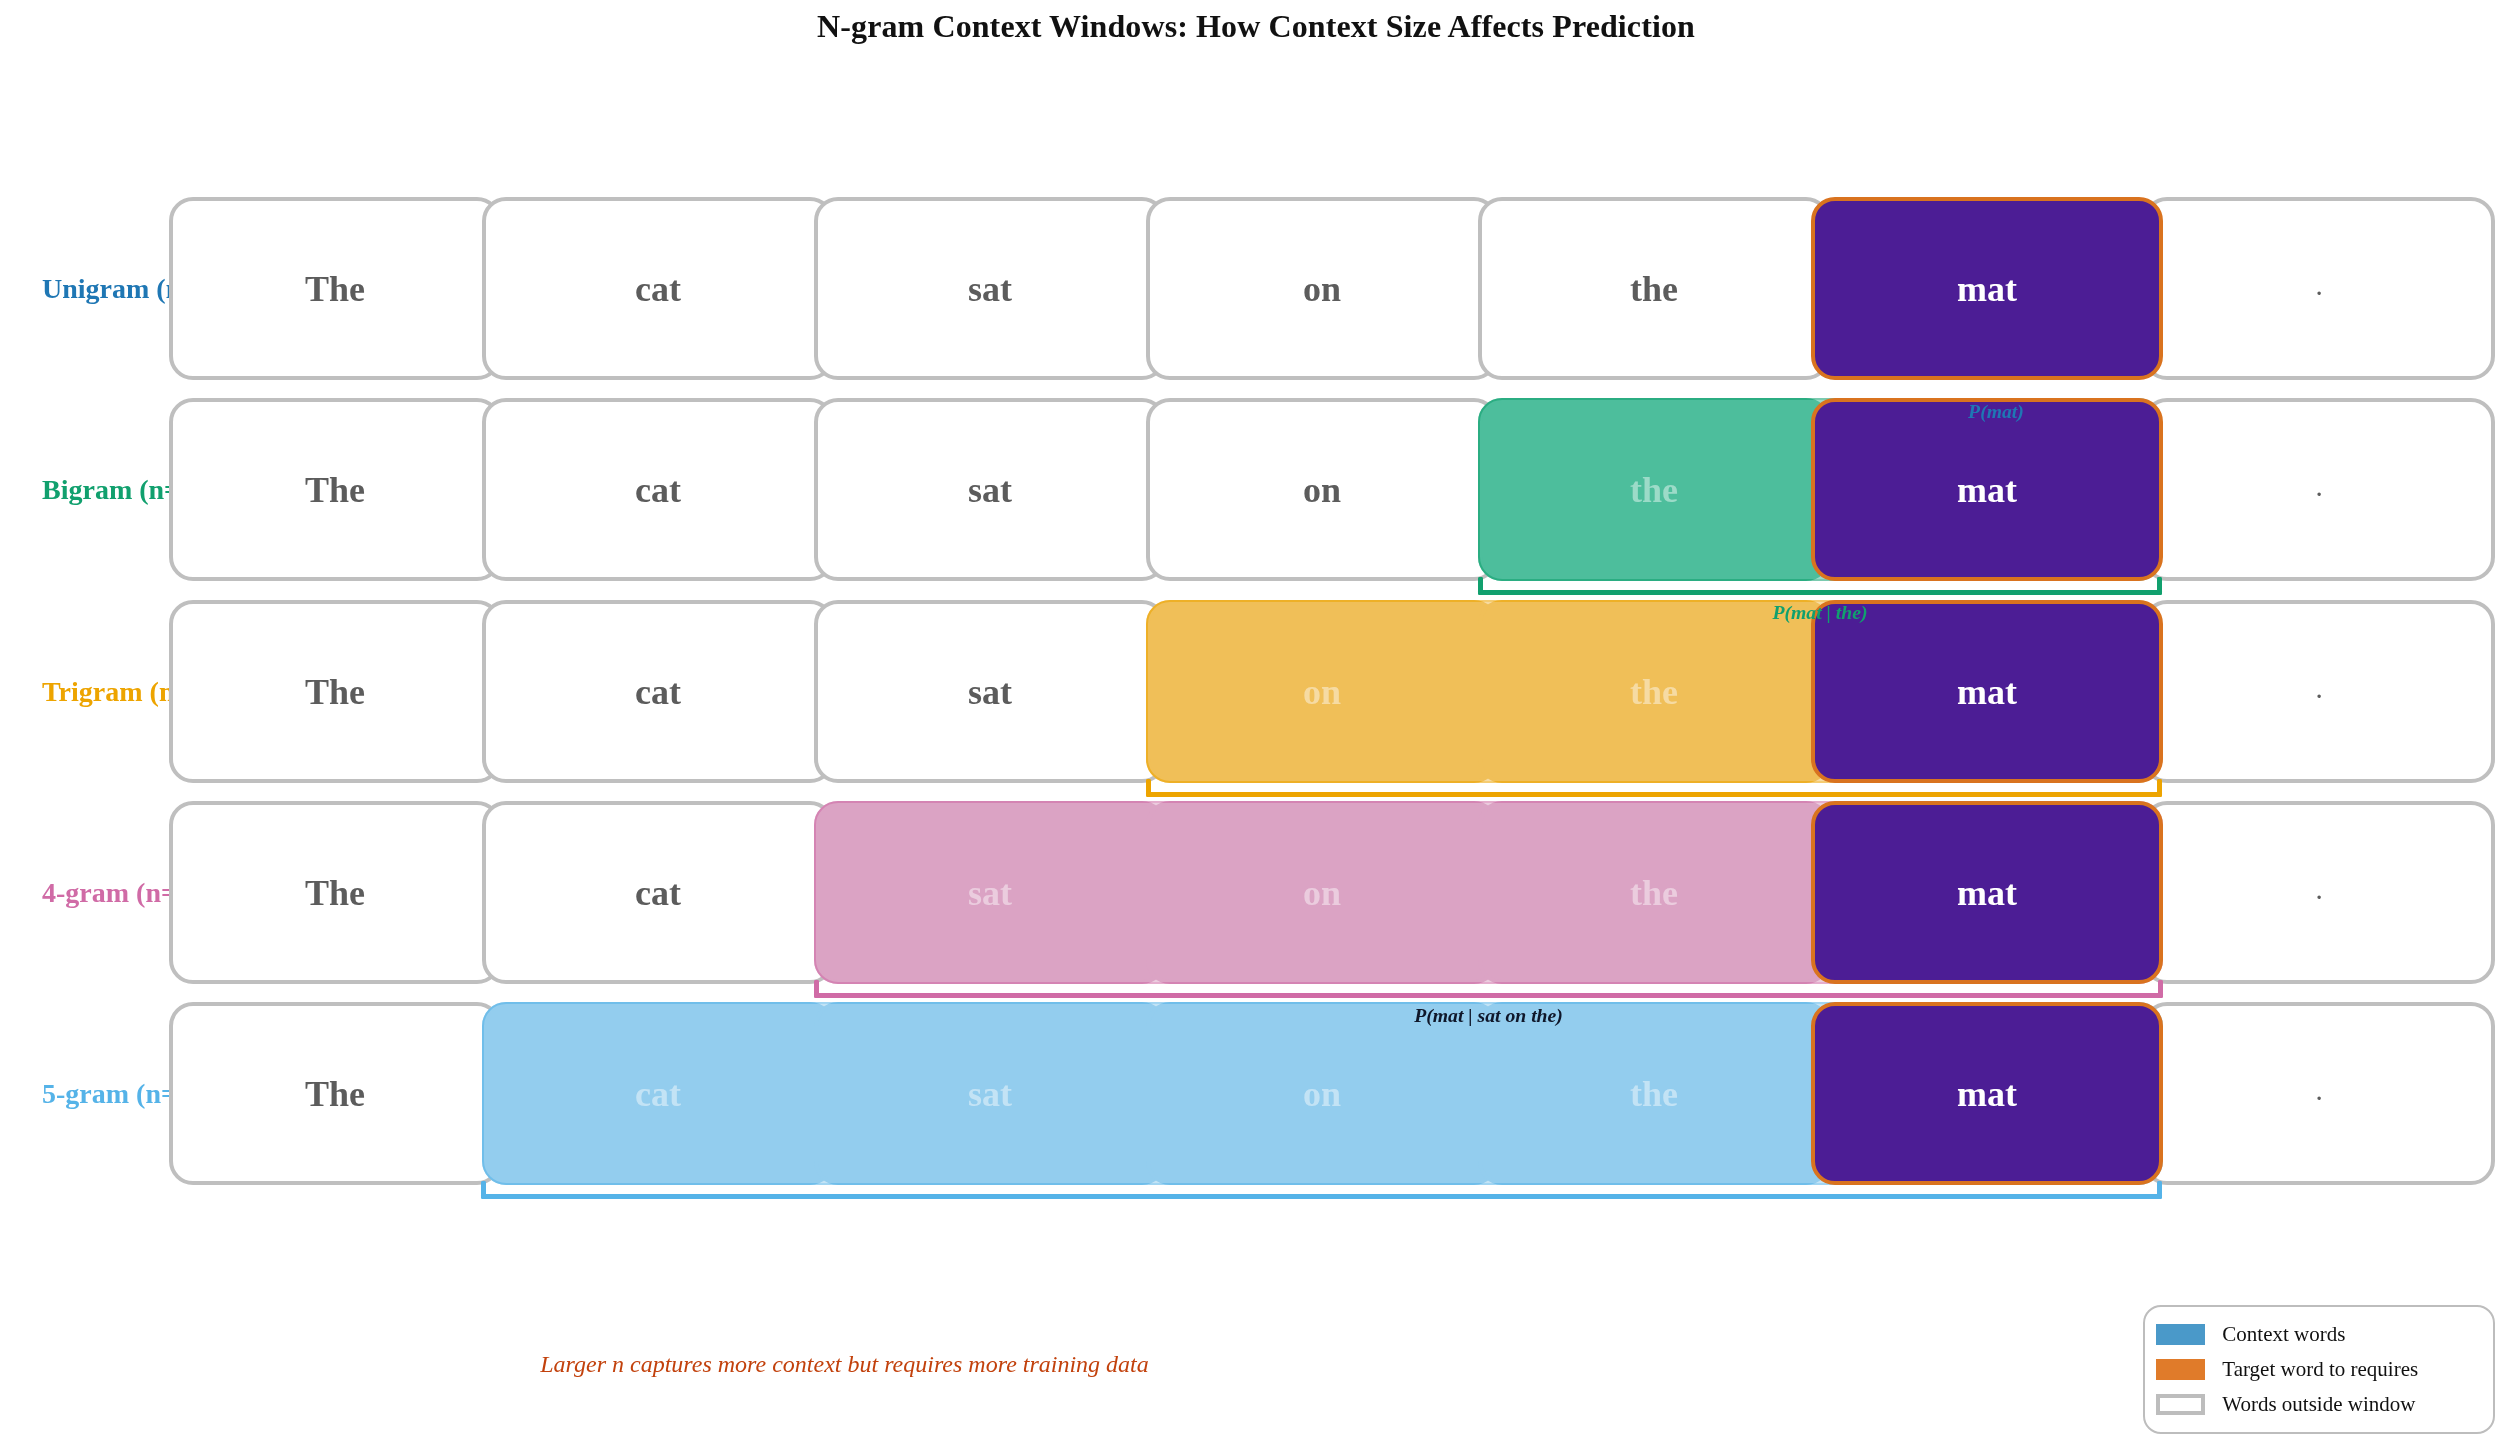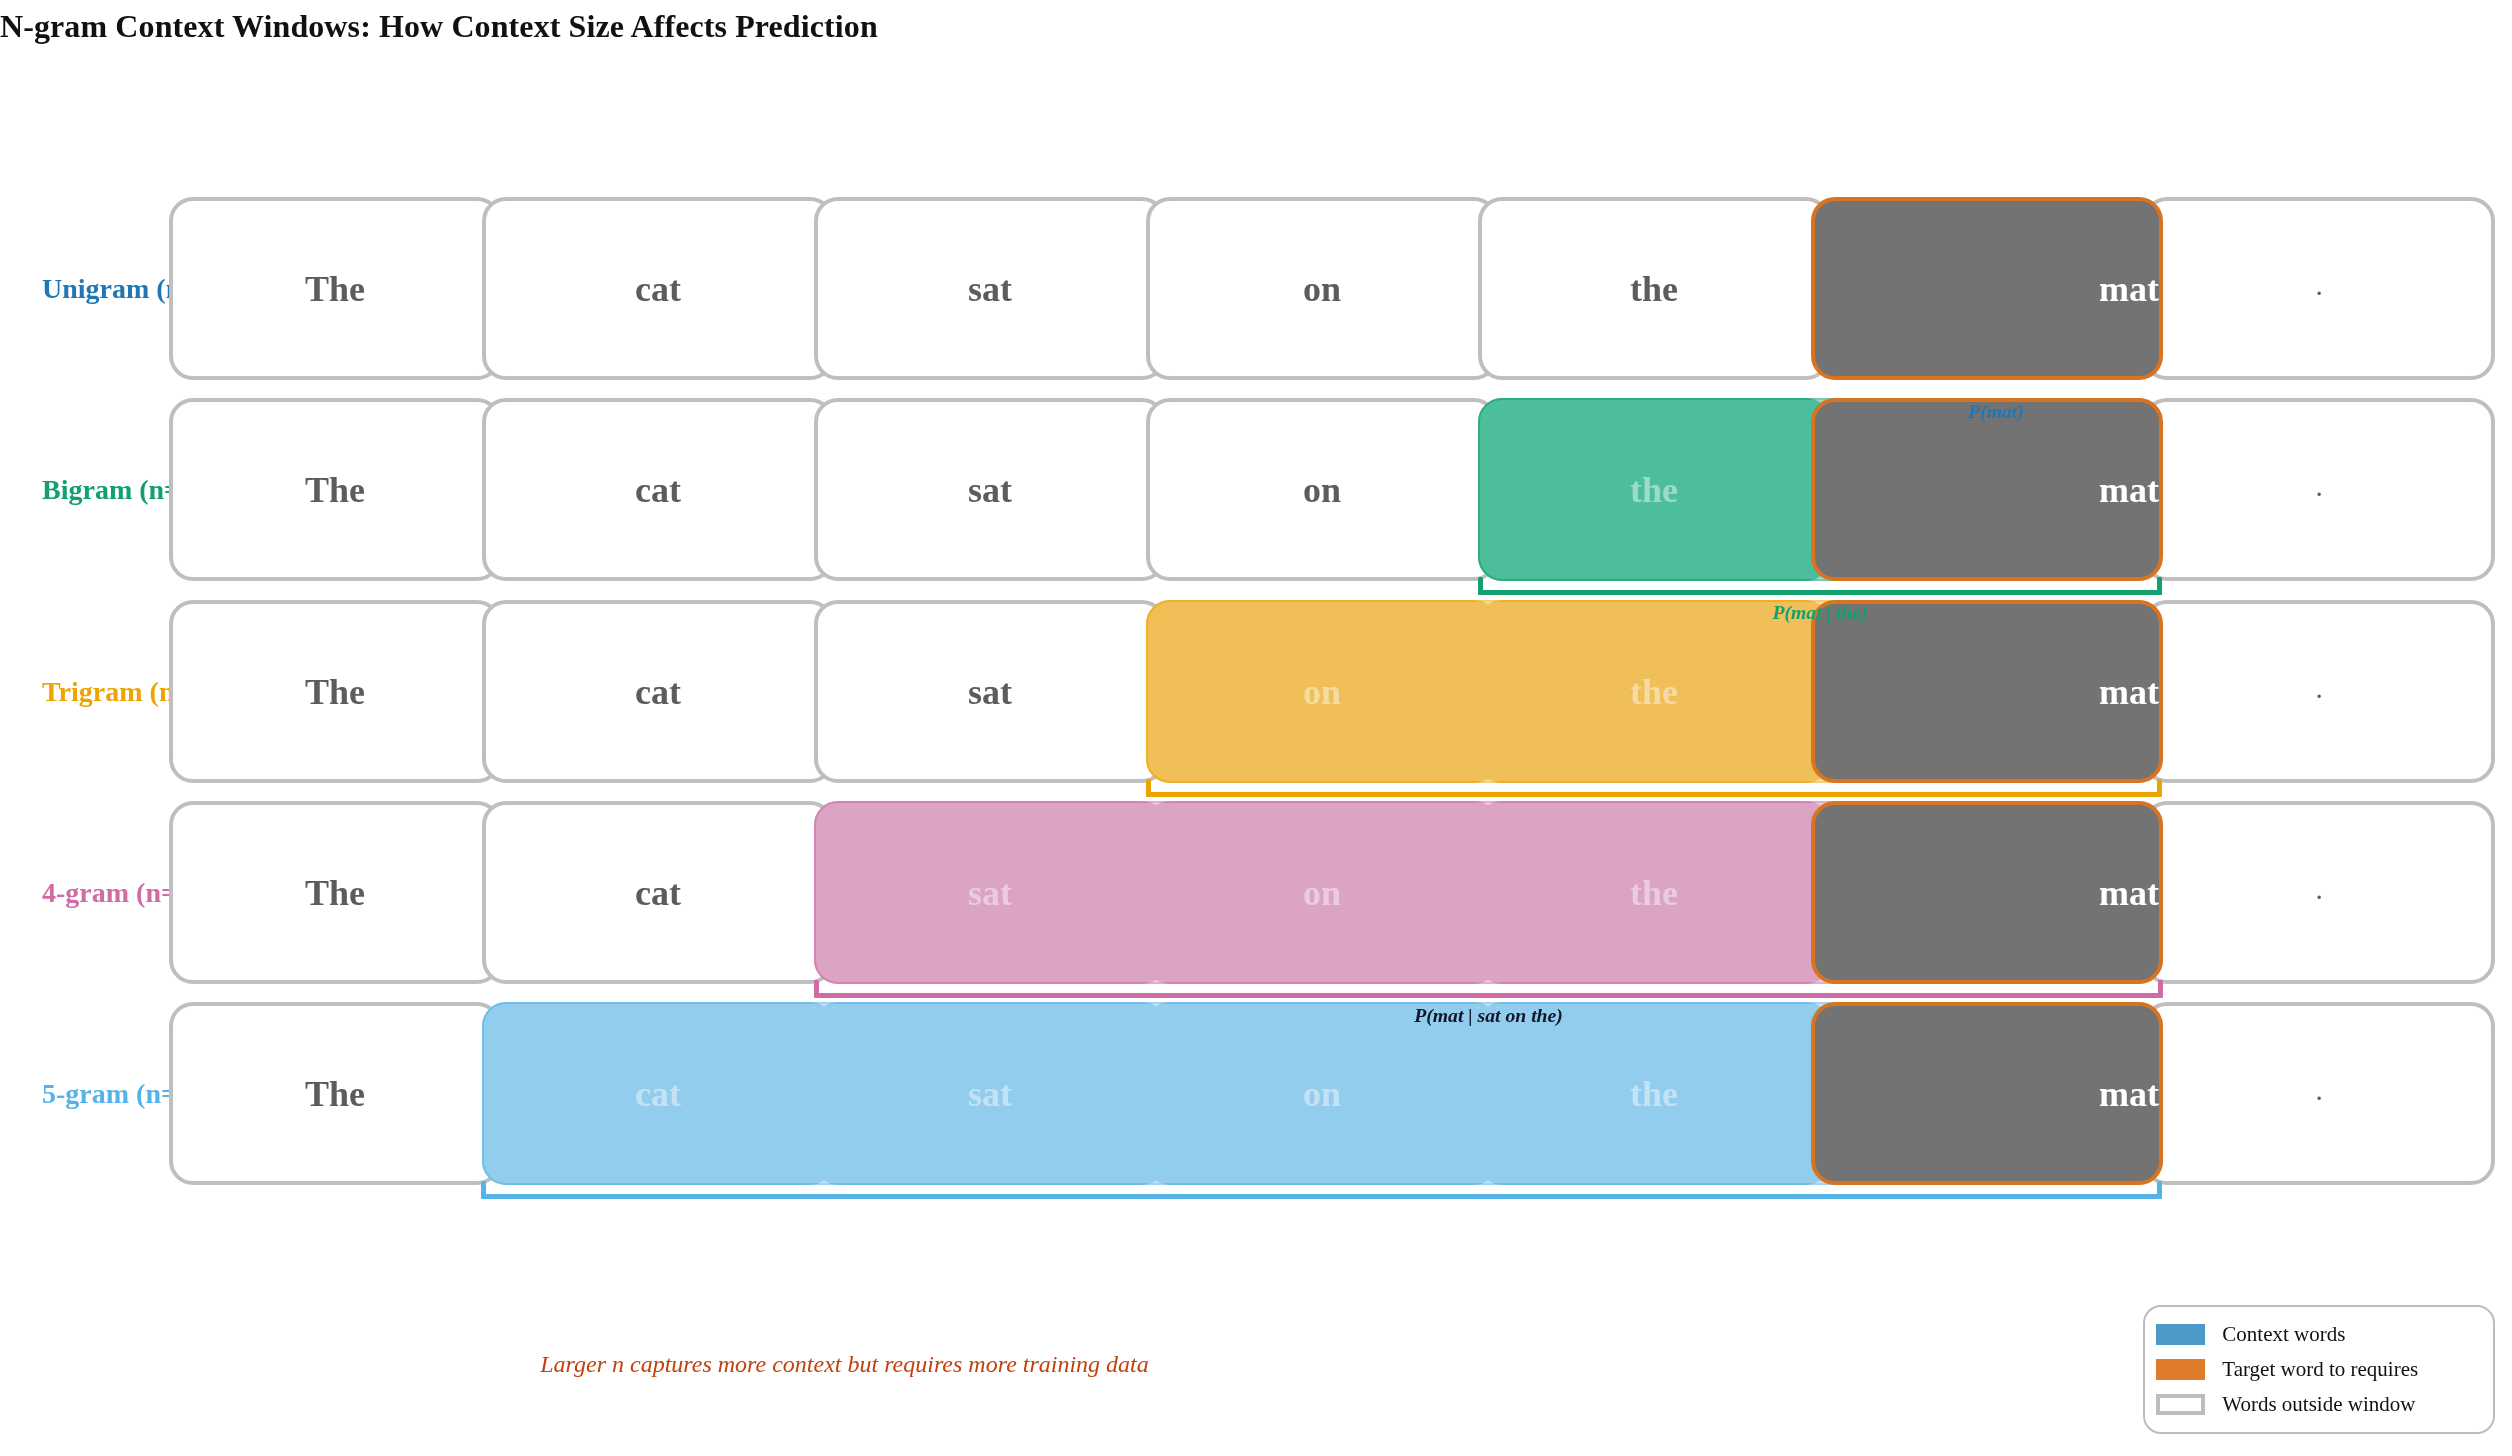--- a/index.html
+++ b/index.html
@@ -1,20 +1,20 @@
 <!DOCTYPE html>
 <html style="font-size:11.3px"><head>
 <meta charset="utf-8">
 <style>
   html,body{margin:0;padding:0;background:#ffffff;}
   body{width:2512px;height:1457px;position:relative;overflow:hidden;
        font-family:"Liberation Serif","DejaVu Serif",serif;}
 
   .title{
-    position:absolute;left:0;top:8.4px;width:2512px;text-align:left;
+    position:absolute;left:0;top:8.4px;width:2512px;text-align:center;
     font-size:32px;font-weight:bold;color:#111111;letter-spacing:0.1px;
   }
 
   
   .row{position:absolute;left:0;width:2512px;height:211px;}
   .row-label{
     position:absolute;left:42px;top:0;width:281px;height:183px;
     display:flex;align-items:center;justify-content:flex-start;
     font-size:28px;font-weight:bold;white-space:nowrap;
   }
@@ -27,21 +27,21 @@
     box-sizing:border-box;
     display:flex;align-items:center;justify-content:center;
   }
   .cell .w{
     font-size:36px;font-weight:bold;color:#5c5c5c;
     position:relative;z-index:6;
   }
   .cell.outside{background:#ffffff;border:4.9px solid #bfbfbf;}
   .cell.ctx{border:4.9px solid transparent;}
   .cell.ctx .w,.cell.tgt .w{color:#ffffff;}
-  .cell.tgt{background:#737373;border:4.9px solid #d9731f;justify-content:flex-end;}
+  .cell.tgt{background:#4c1d95;border:4.9px solid #d9731f;}
 
   
   .window{
     position:absolute;top:0;height:183px;border-radius:24px;
     pointer-events:none;z-index:4;
   }
 
   
   .bracket{position:absolute;height:18.3px;z-index:7;}
   .bracket .bar{position:absolute;left:0;right:0;bottom:0;height:4.9px;border-radius:1.4px;}

